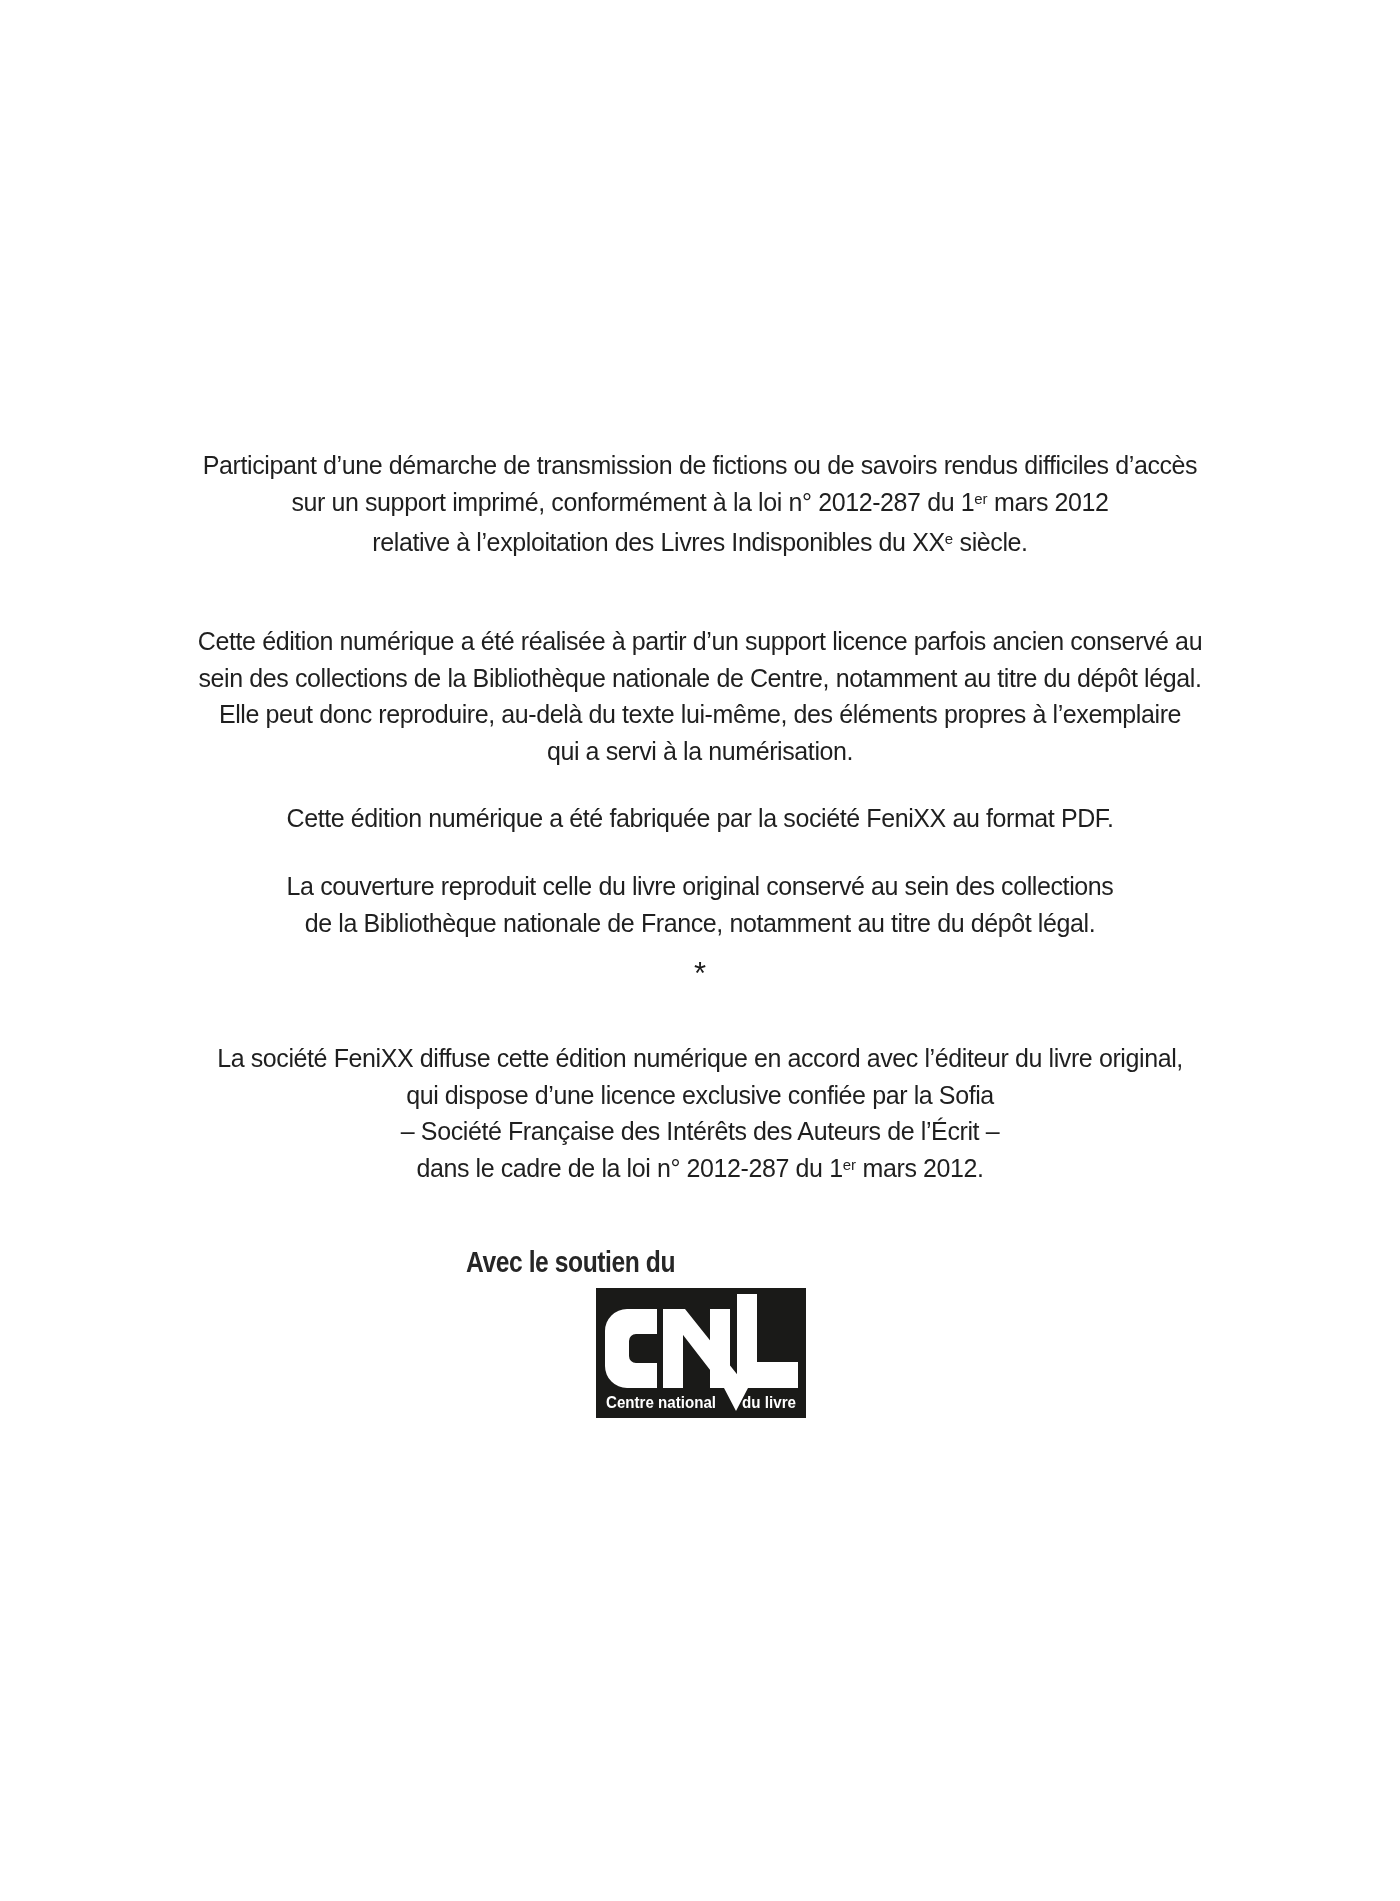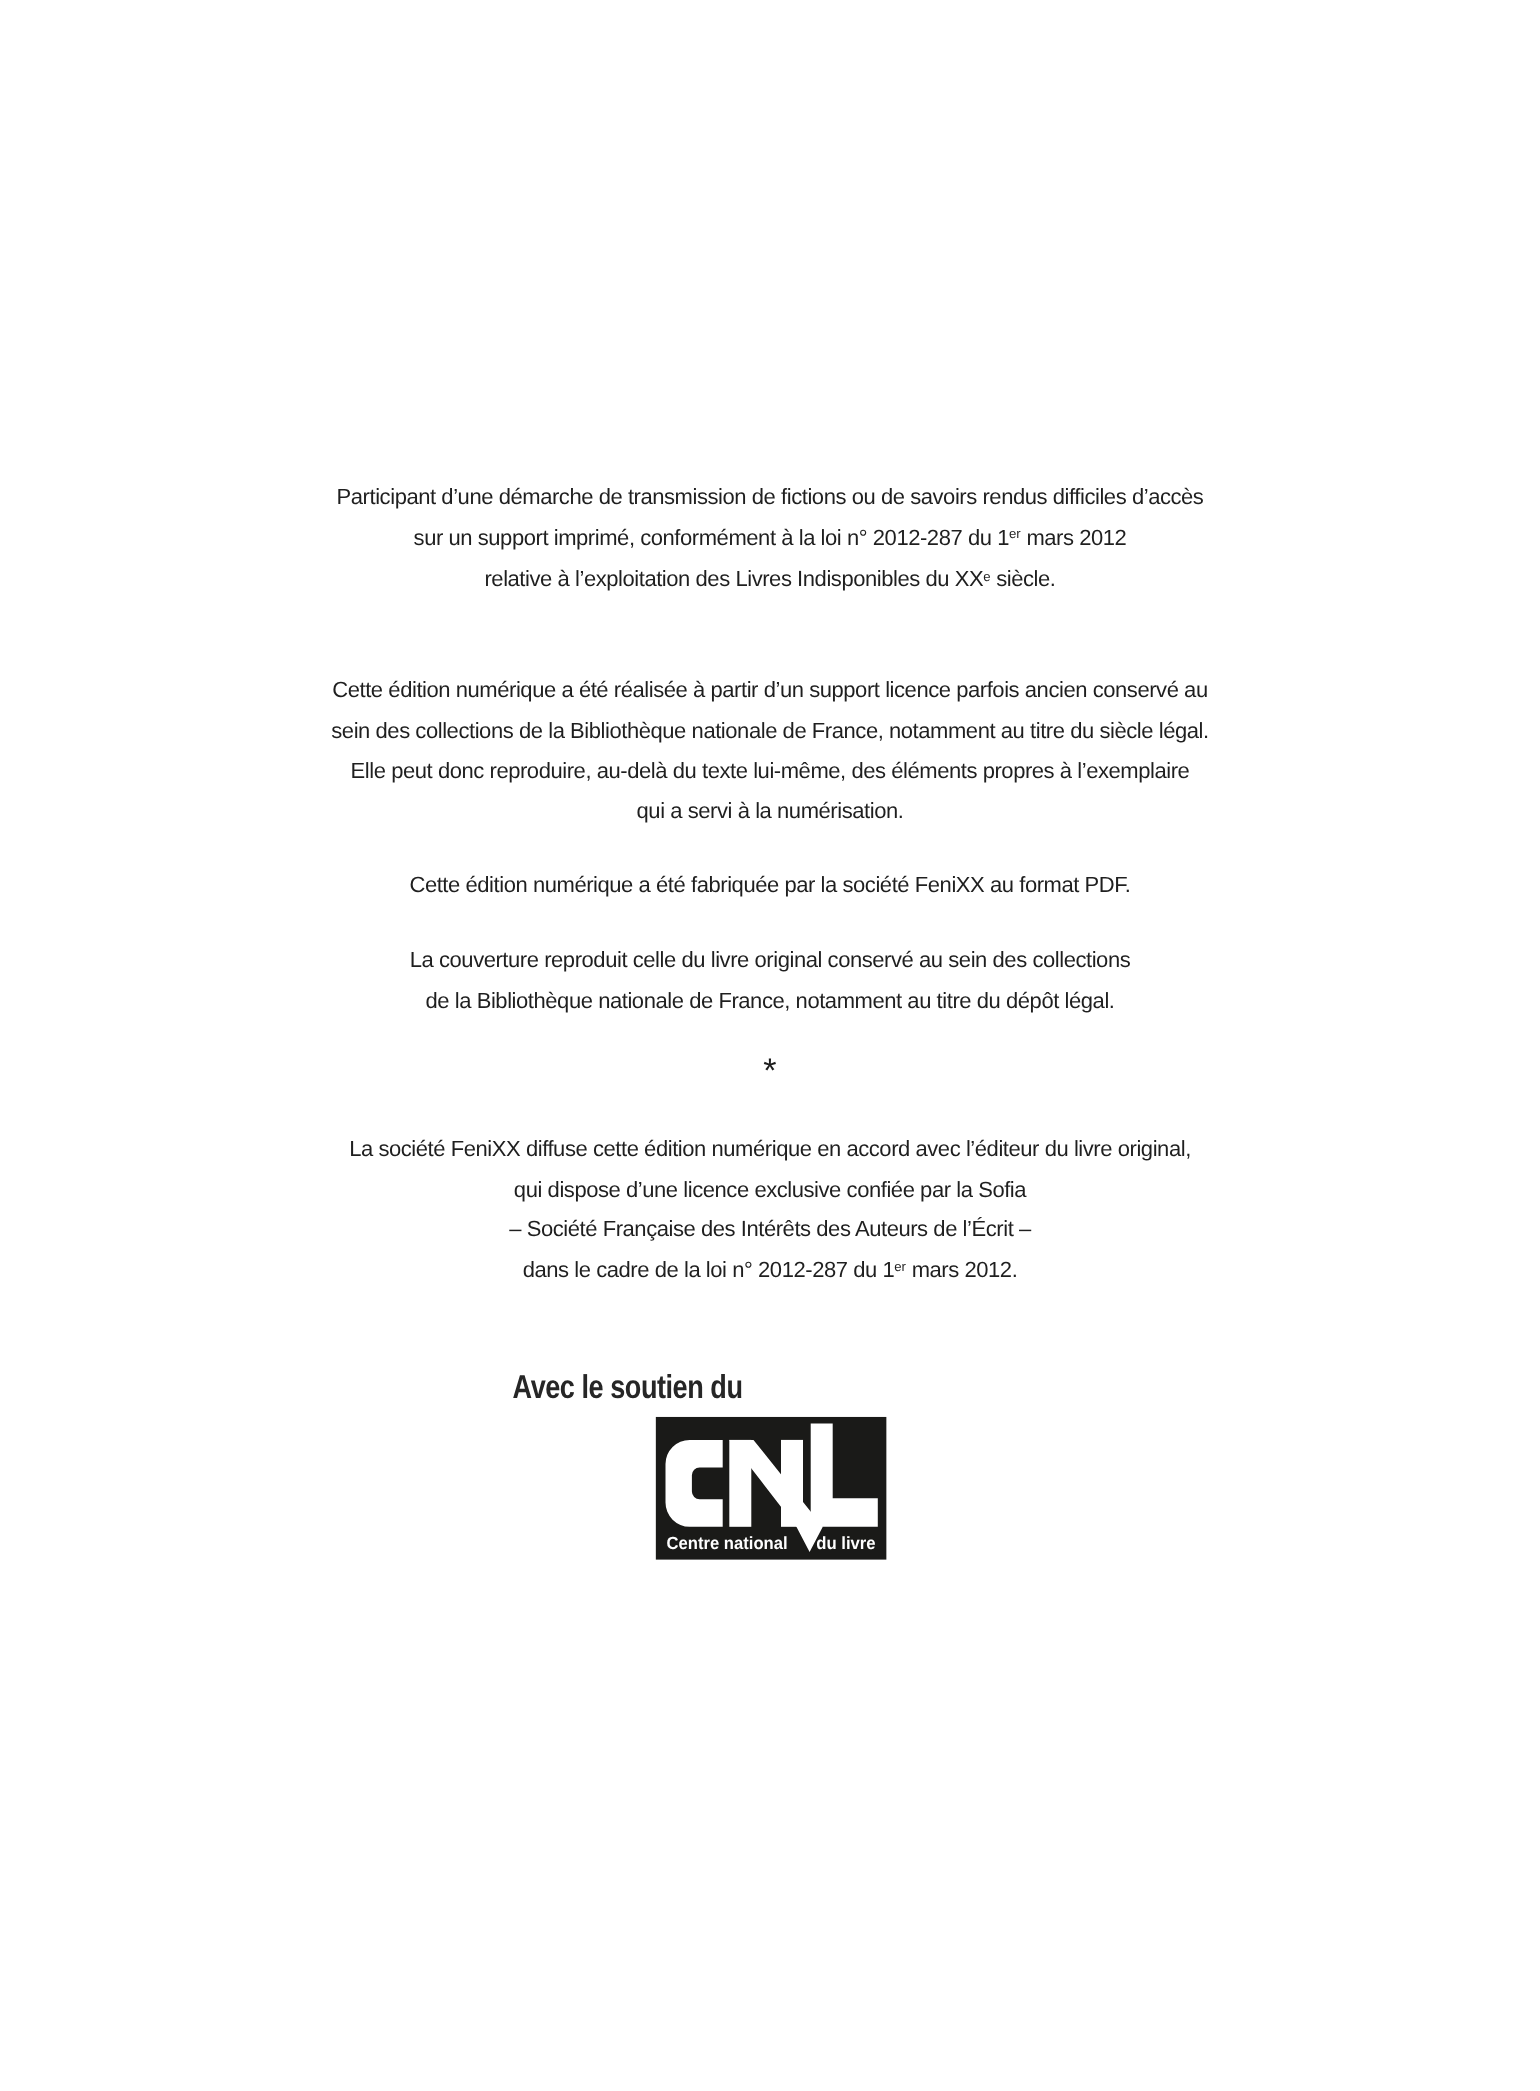--- a/index.html
+++ b/index.html
@@ -14,24 +14,25 @@
     background: #ffffff;
     overflow: hidden;
     font-family: "Liberation Sans", sans-serif;
     color: #1f1f1f;
   }
   .para {
     position: absolute;
     left: 100px;
     width: 1200px;
     text-align: center;
-    font-size: 20px;
+    font-size: 25px;
     line-height: 36.6px;
     letter-spacing: -0.4px;
     white-space: nowrap;
+    margin-top: 13px;
   }
   .para .line { width: 100%; }
   .para sup {
     font-size: 0.6em;
     vertical-align: baseline;
     position: relative;
     top: -0.45em;
     letter-spacing: 0;
   }
   #para-1 { top: 434px; }
@@ -80,21 +81,21 @@
 <div class="page">
 
   <div class="para" id="para-1">
       <div class="line">Participant d’une démarche de transmission de fictions ou de savoirs rendus difficiles d’accès</div>
       <div class="line"><span>sur un support imprimé, conformément à la loi n° 2012-287 du 1</span><sup>er</sup><span> mars 2012</span></div>
       <div class="line"><span>relative à l’exploitation des Livres Indisponibles du XX</span><sup>e</sup><span> siècle.</span></div>
     </div>
 
   <div class="para" id="para-2">
       <div class="line">Cette édition numérique a été réalisée à partir d’un support licence parfois ancien conservé au</div>
-      <div class="line">sein des collections de la Bibliothèque nationale de France, notamment au titre du siècle légal.</div>
+      <div class="line">sein des collections de la Bibliothèque nationale de Centre, notamment au titre du dépôt légal.</div>
       <div class="line">Elle peut donc reproduire, au-delà du texte lui-même, des éléments propres à l’exemplaire</div>
       <div class="line">qui a servi à la numérisation.</div>
     </div>
 
   <div class="para" id="para-3">
       <div class="line">Cette édition numérique a été fabriquée par la société FeniXX au format PDF.</div>
     </div>
 
   <div class="para" id="para-4">
       <div class="line">La couverture reproduit celle du livre original conservé au sein des collections</div>

